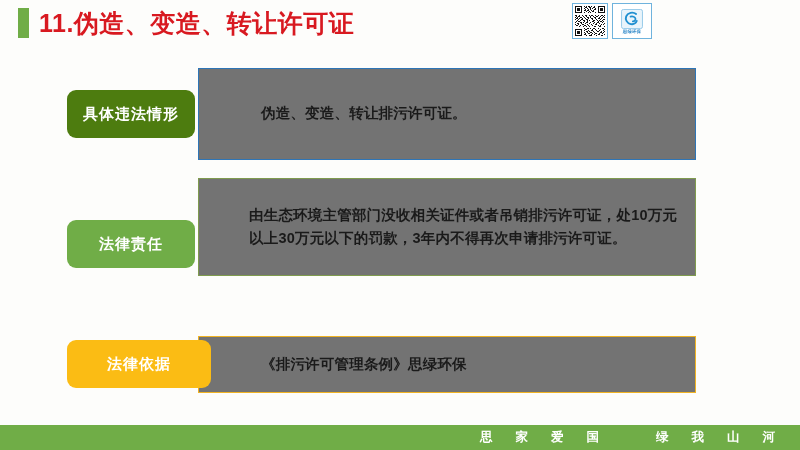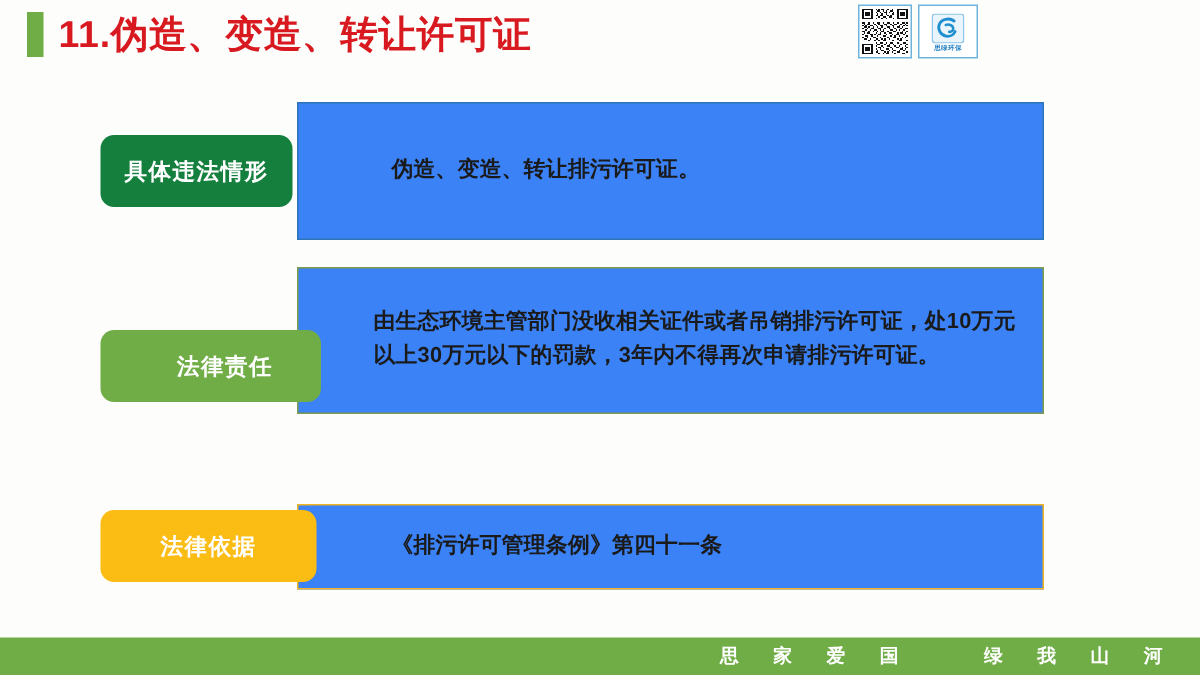--- a/index.html
+++ b/index.html
@@ -102,21 +102,21 @@
   
   .row {
     position: absolute;
   }
   .row .panel {
     position: absolute;
     left: 0;
     top: 0;
     right: 0;
     bottom: 0;
-    background: #3b82f6;
+    background: #737373;
     box-sizing: border-box;
   }
   .panel-text {
     position: absolute;
     left: 62px;
     right: 16px;
     top: 50%;
     transform: translateY(-50%);
     font-size: 14.5px;
     font-weight: bold;
@@ -458,33 +458,33 @@
         </svg>
         <span class="logo-caption" style="color: rgb(31, 127, 196);">思绿环保</span>
       </div>
     </div>
   </div>
 
   <div class="row" id="row-violation">
     <div class="panel" style="border-color: rgb(46, 117, 182);">
       <div class="panel-text">伪造、变造、转让排污许可证。</div>
     </div>
-    <div class="pill" id="pill-violation" style="background: #15803d;">具体违法情形</div>
+    <div class="pill" id="pill-violation" style="background: #4d7c0f;">具体违法情形</div>
   </div>
 
   <div class="row" id="row-liability">
     <div class="panel" style="border-color: rgb(127, 155, 78);">
       <div class="panel-text">由生态环境主管部门没收相关证件或者吊销排污许可证，处10万元以上30万元以下的罚款，3年内不得再次申请排污许可证。</div>
     </div>
-    <div class="pill" id="pill-liability" style="background: rgb(112, 173, 71); padding-left: 19px;">法律责任</div>
+    <div class="pill" id="pill-liability" style="background: rgb(112, 173, 71);">法律责任</div>
   </div>
 
   <div class="row" id="row-basis">
     <div class="panel" style="border-color: rgb(240, 179, 35);">
-      <div class="panel-text">《排污许可管理条例》第四十一条</div>
+      <div class="panel-text">《排污许可管理条例》思绿环保</div>
     </div>
     <div class="pill" id="pill-basis" style="background: rgb(251, 188, 20);">法律依据</div>
   </div>
 
   <div class="footer" style="background: rgb(112, 173, 71);">
     <div class="footer-group" id="footer-left">
         <span class="footer-glyph">思</span>
         <span class="footer-glyph">家</span>
         <span class="footer-glyph">爱</span>
         <span class="footer-glyph">国</span>

